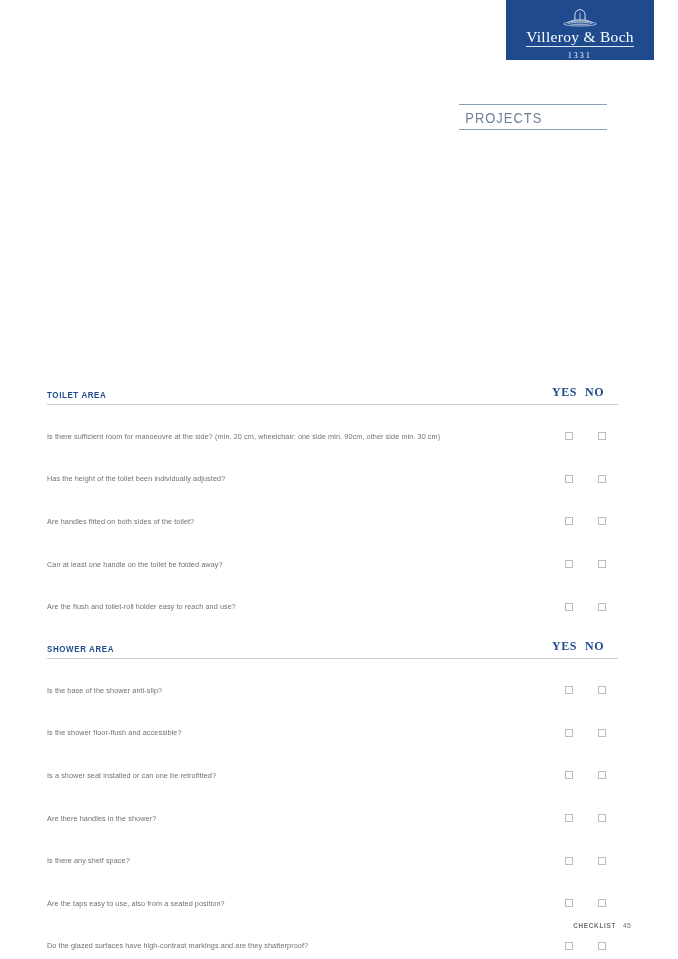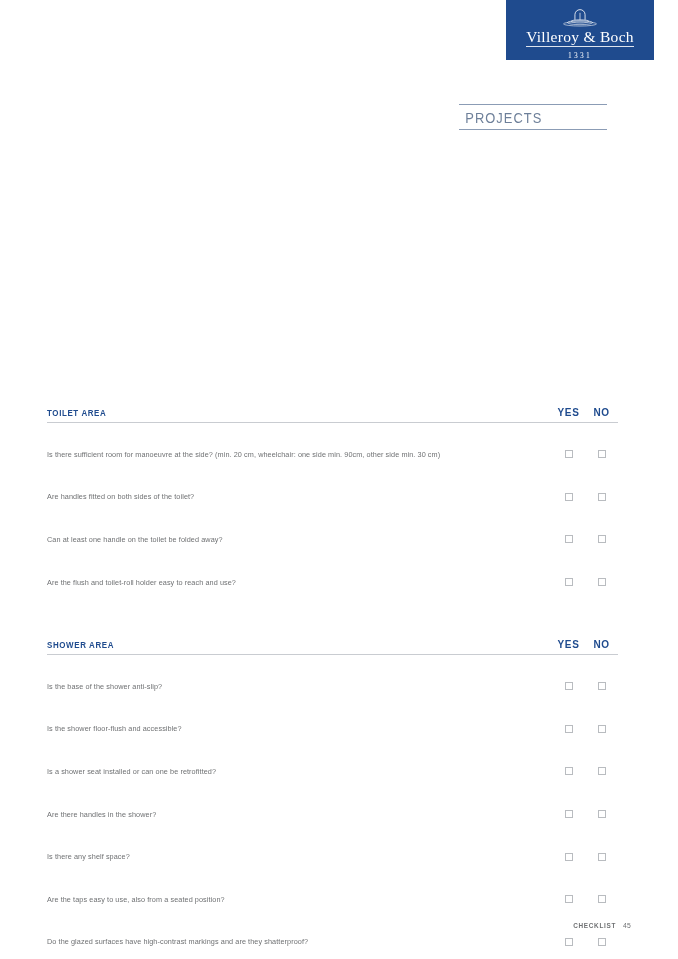--- a/index.html
+++ b/index.html
@@ -74,44 +74,44 @@
     transform: scaleX(0.86);
     white-space: nowrap;
   }
 
   
   .section {
     position: absolute;
     left: 47px;
     width: 571px;
   }
-  #section-toilet { top: 407px; }
+  #section-toilet { top: 385px; }
   #section-shower { top: 639px; }
 
   .section-head {
     display: flex;
     align-items: flex-end;
     padding-bottom: 4px;
   }
   .section-title {
     flex: 1;
     color: #1f4b8e;
     font-size: 8.4px;
     font-weight: bold;
     letter-spacing: 0.65px;
     transform: scaleX(0.95);
     transform-origin: left bottom;
   }
   .col-head {
     width: 33px;
-    text-align: center;
     color: #1f4b8e;
-    font-size: 10px;
+    font-size: 12px;
     font-weight: bold;
     letter-spacing: 0.6px;
+    font-family: Liberation Serif, serif;
   }
   .col-head.no-col { width: 33px; }
 
   .section-rule {
     height: 1px;
     background: #c9ccd1;
     width: 100%;
   }
 
   .rows { margin-top: 0; }
@@ -196,20 +196,29 @@
     <div class="row">
       <div class="row-text">Is there sufficient room for manoeuvre at the side? (min. 20 cm, wheelchair: one side min. 90cm, other side min. 30 cm)</div>
       <div class="cell">
           <span class="checkbox"></span>
         </div>
       <div class="cell">
           <span class="checkbox"></span>
         </div>
     </div>
     <div class="row">
+      <div class="row-text">Has the height of the toilet been individually adjusted?</div>
+      <div class="cell">
+          <span class="checkbox"></span>
+        </div>
+      <div class="cell">
+          <span class="checkbox"></span>
+        </div>
+    </div>
+    <div class="row">
       <div class="row-text">Are handles fitted on both sides of the toilet?</div>
       <div class="cell">
           <span class="checkbox"></span>
         </div>
       <div class="cell">
           <span class="checkbox"></span>
         </div>
     </div>
     <div class="row">
       <div class="row-text">Can at least one handle on the toilet be folded away?</div>

